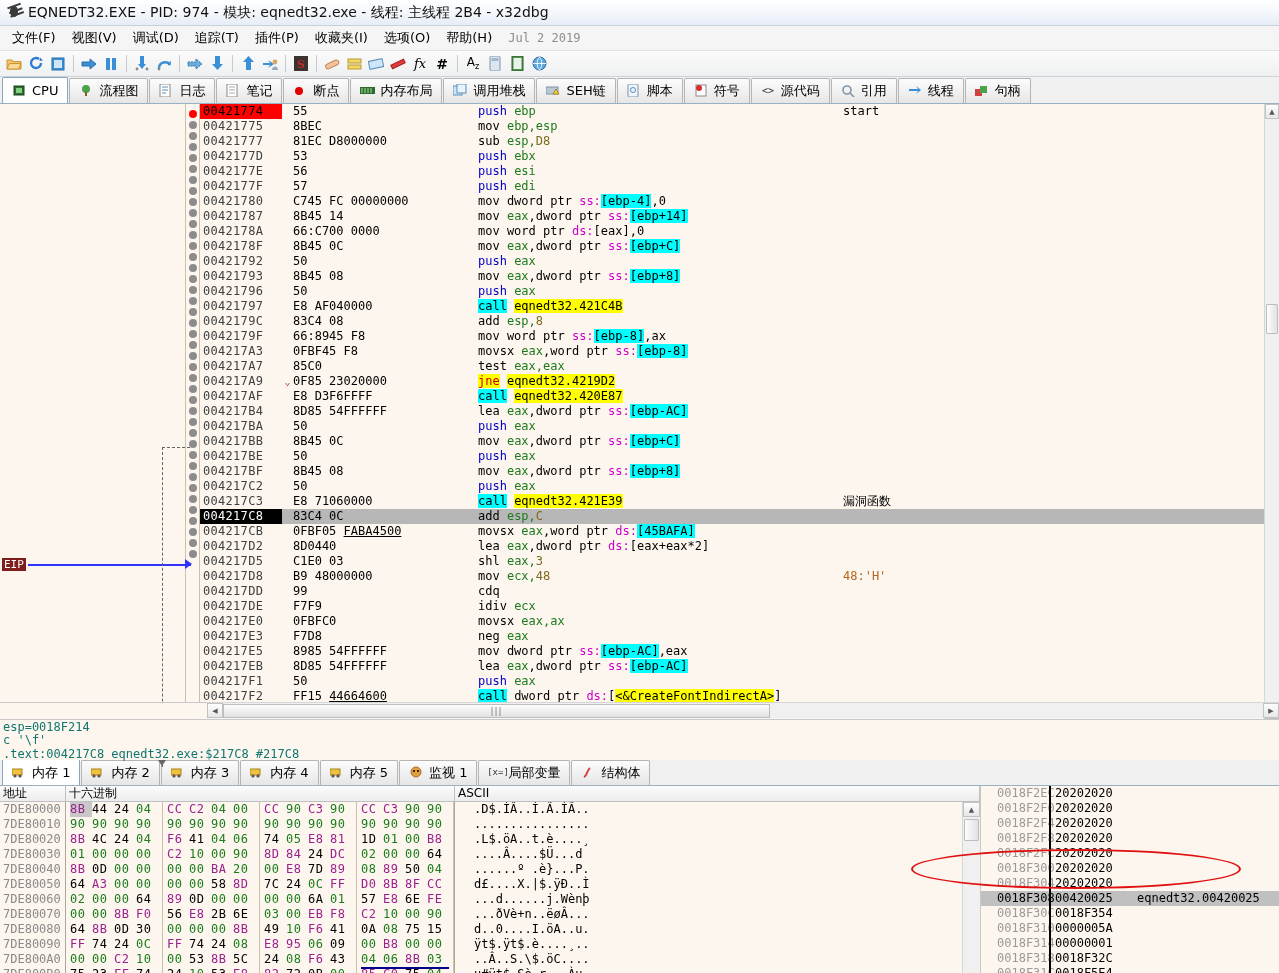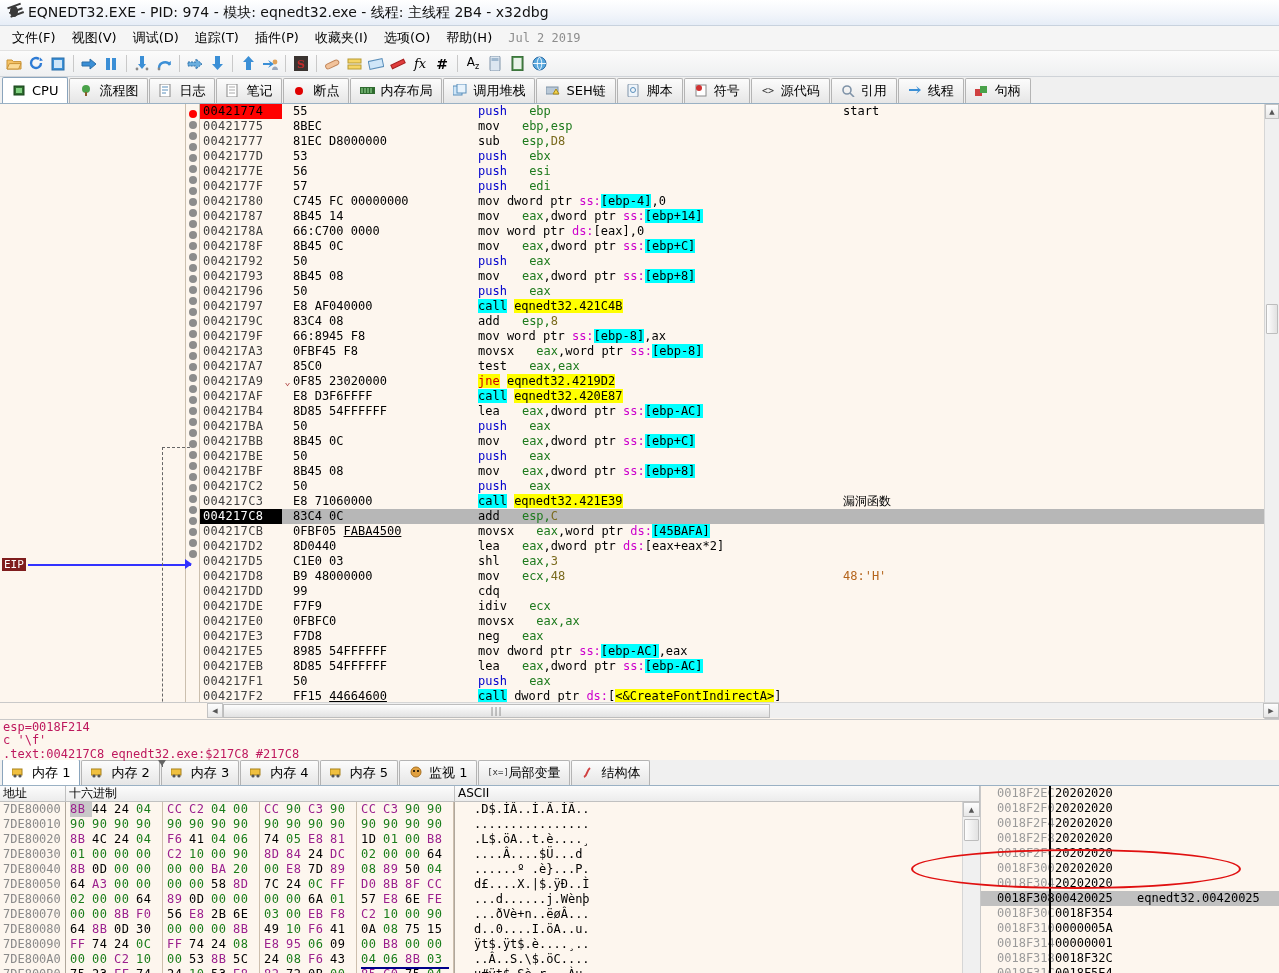--- a/index.html
+++ b/index.html
@@ -127,21 +127,21 @@
   .c-addr { width:82px; flex:none; color:#404040; padding-left:3px; letter-spacing:0.3px; }
   .drow.first .c-addr { background:#ff0000; color:#000; }
   .drow.cur .c-addr { background:#000000; color:#ffffff; }
   .c-gutter { width:11px; flex:none; text-align:center; color:#aa3333; font-size:10px; }
   .c-bytes { width:185px; flex:none; color:#000; }
   .c-ins { width:365px; flex:none; }
   .c-cmt { flex:1; color:#000; }
   .c-cmt.amber { color:#b5651d; }
   .mn { color:#0000cc; }
   .mnk { color:#000; }
-  .reg { color:#1d7a1d;margin-left:15px; }
+  .reg { color:#1d7a1d; }
   .num { color:#7a6a1d; }
   .seg { color:#cc00cc; }
   .brk { background:#00ffff; color:#000; }
   .callhl { background:#00ffff; color:#000; }
   .tgt { background:#ffff00; color:#000; }
   .jmp { background:#ffff00; color:#cc0000; }
   .ul { text-decoration: underline; }
   
   .vscroll {
     width:15px; background:#f0f0f0; border-left:1px solid #d6d6d6;
@@ -170,21 +170,21 @@
   .hscroll .hthumb {
     height:14px; background:linear-gradient(to bottom,#fdfdfd,#e2e2e2);
     border:1px solid #bdbdbd; display:flex;align-items:center;justify-content:center;
     color:#777; font-size:9px; letter-spacing:1px;
   }
   
   #infopane {
     position:absolute; left:0; right:0; bottom:0; height:41px;
     background:#fdf6ee; border-top:1px solid #c9c9c9;
     font-family:"DejaVu Sans Mono", monospace; font-size:12px;
-    padding:1px 3px; line-height:13px; color:#be185d;
+    padding:1px 3px; line-height:13px; color:#0f766e;
   }
   
   #bottomtabs {
     height:26px; background:#f0f0f0; display:flex; align-items:flex-end;
     border-bottom:1px solid #9ab1c4; padding-left:2px;
   }
   
   #bottom { display:flex; height:229px; }
   #dumppane { width:980px; flex:none; position:relative; background:#fdf6ee; }
   .hdrrow {

